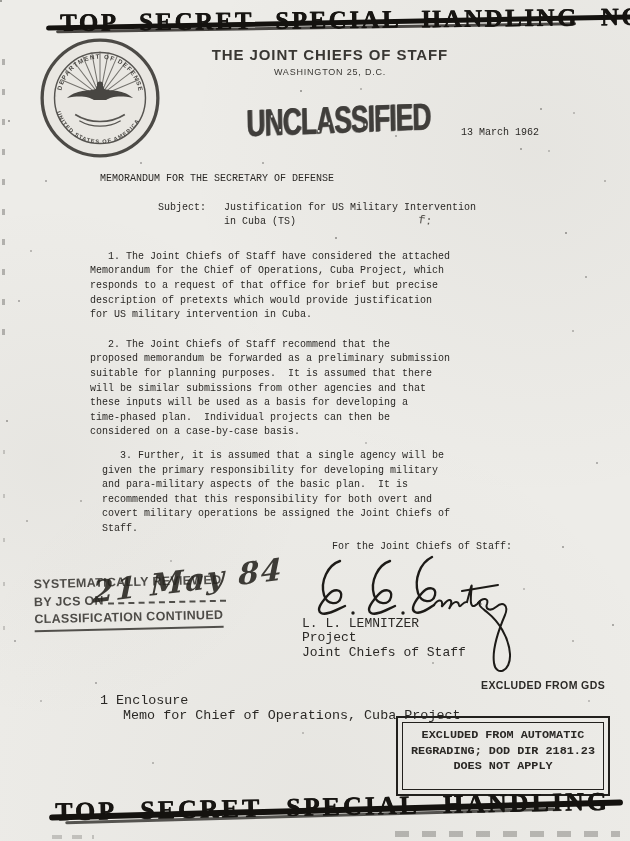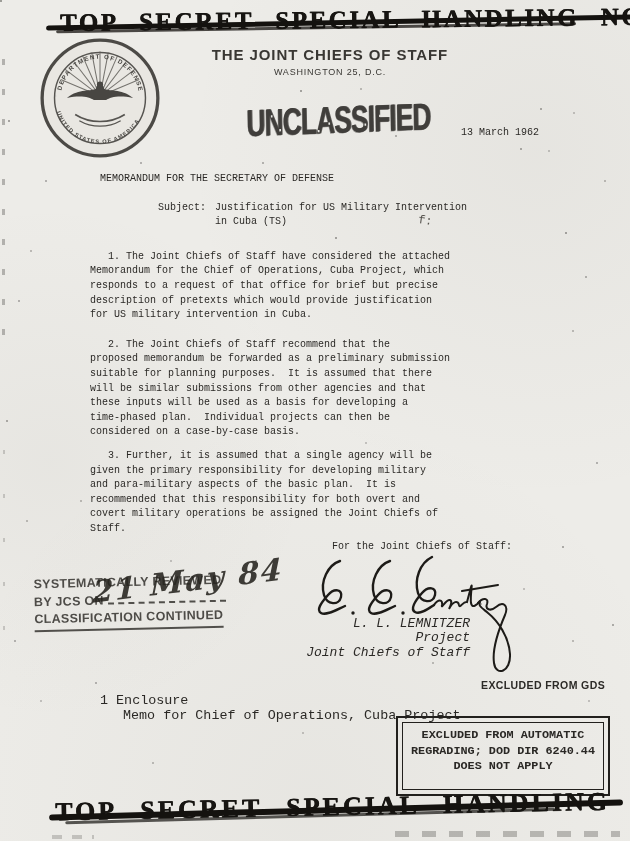--- a/index.html
+++ b/index.html
@@ -87,29 +87,29 @@
 
   .regrading-box{position:absolute;left:396px;top:716px;width:214px;height:80px;
     border:2px solid #22201d;outline:1.5px solid #22201d;outline-offset:-7px;
     box-sizing:border-box;padding-top:10px;text-align:center;
     font-size:11.8px;font-weight:bold;line-height:15.5px;color:#2a2825;white-space:nowrap;}
 
   
   .column{position:absolute;left:90px;top:172px;width:500px;font-size:10px;line-height:14.6px;}
   .memo-line{padding-left:10px;white-space:nowrap;}
   .subject{margin-top:14px;padding-left:68px;white-space:nowrap;}
-  .subject-text{display:inline-block;vertical-align:top;white-space:pre;margin-left:9px;}
+  .subject-text{display:inline-block;vertical-align:top;white-space:pre;margin-left:18px;}
   .para{white-space:pre-wrap;}
-  .p1{margin-top:20px;} .p2{margin-top:15px;} .p3{margin-top:9px;}
+  .p1{margin-top:20px;} .p2{margin-top:15px;} .p3{margin-top:9px;margin-left:12px;}
   .closing{margin-top:4px;margin-left:242px;white-space:nowrap;}
   .stray-mark{position:absolute;left:418px;top:214px;font-size:12px;color:#55524d;transform:rotate(8deg);}
 
   .sig-svg{position:absolute;left:312px;top:549px;z-index:3;}
-  .sig-block{position:absolute;left:302px;top:617px;width:168px;text-align:right;
-    font-size:13px;line-height:14.4px;z-index:2;white-space:nowrap;font-style:italic;}
+  .sig-block{position:absolute;left:302px;top:617px;width:168px;text-align:left;
+    font-size:13px;line-height:14.4px;z-index:2;white-space:nowrap;}
   .enclosure{position:absolute;left:100px;top:694px;font-size:13.4px;line-height:14.6px;white-space:nowrap;}
   .enclosure .enc-item{padding-left:23px;}
 </style>
 </head>
 <body>
 
 <div class="page">
 
   <div class="specks"></div>
   <div class="edge-marks"></div>
@@ -218,21 +218,21 @@
   <div class="handwritten-date">21 May 84</div>
 
   <div class="enclosure">
     <div>1 Enclosure</div>
     <div class="enc-item">Memo for Chief of Operations, Cuba Project</div>
   </div>
 
   <div class="excluded-gds">EXCLUDED FROM GDS</div>
   <div class="regrading-box">
     <div>EXCLUDED FROM AUTOMATIC</div>
-    <div>REGRADING; DOD DIR 6240.44</div>
+    <div>REGRADING; DOD DIR 2181.23</div>
     <div>DOES NOT APPLY</div>
   </div>
 
   <div class="banner banner-bottom">
     <span>TOP SECRET SPECIAL HANDLING NOFORN</span>
     <span class="strike strike-1"></span>
     <span class="strike strike-2"></span>
   </div>
 
   <div class="footer-remnant"></div>

